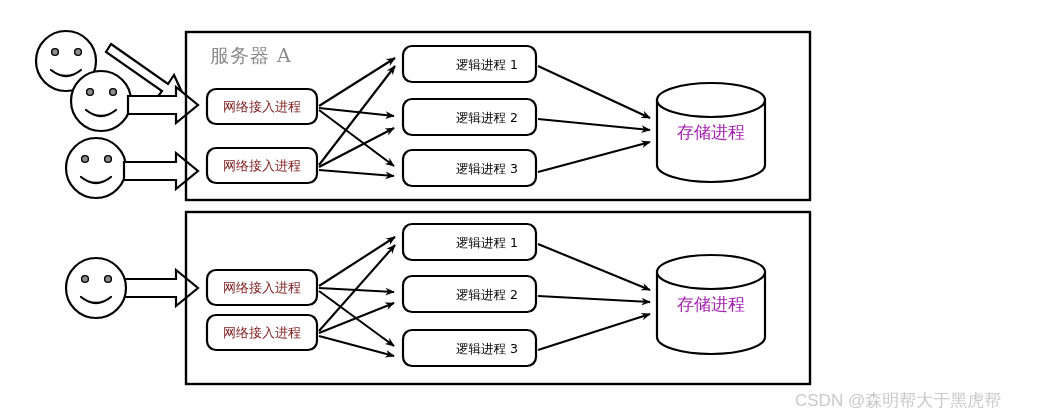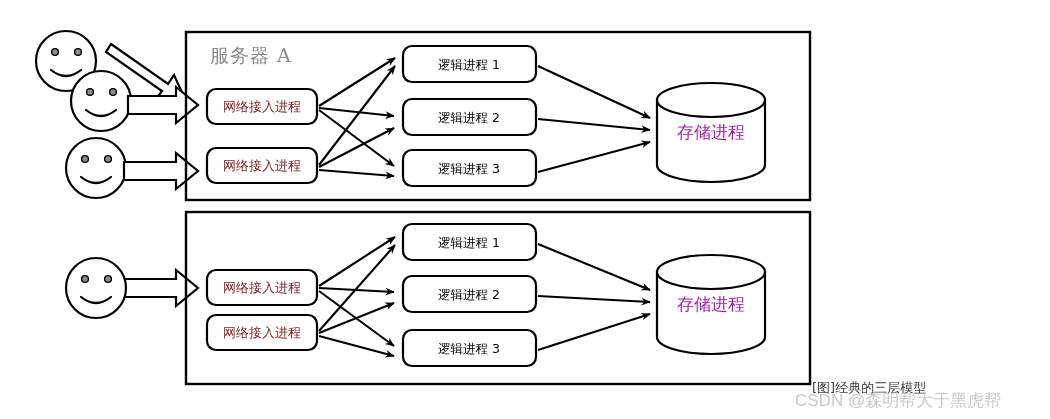--- a/index.html
+++ b/index.html
@@ -16,20 +16,21 @@
     color:#8a8a8a;font-size:19px;letter-spacing:1px;
     font-family:"DejaVu Serif","Liberation Serif",serif;
   }
   .proc-label{
     font-size:13px;color:#7f1d1d;
     font-family:"DejaVu Sans","Liberation Sans",sans-serif;
   }
   .logic-label{
     font-size:12.5px;color:#000;
     font-family:"DejaVu Sans","Liberation Sans",sans-serif;
+    margin-left:18px;
   }
   .store-label{
     font-size:17px;color:#a21caf;
     font-family:Liberation Sans, sans-serif;
   }
   .caption{
     font-size:13px;color:#3b3b3b;
     font-family:"DejaVu Sans","Liberation Sans",sans-serif;
   }
   .watermark{
@@ -170,16 +171,15 @@
 
   <div class="lbl proc-label ctr" style="left:262px;top:288px;">网络接入进程</div>
   <div class="lbl proc-label ctr" style="left:262px;top:333px;">网络接入进程</div>
 
   <div class="lbl logic-label ctr" style="left:469px;top:243px;">逻辑进程 1</div>
   <div class="lbl logic-label ctr" style="left:469px;top:295px;">逻辑进程 2</div>
   <div class="lbl logic-label ctr" style="left:469px;top:349px;">逻辑进程 3</div>
 
   <div class="lbl store-label ctr" style="left:711px;top:304px;">存储进程</div>
 
-  <div class="lbl caption" style="left:812px;top:379px;">[图]经典的三层模型</div>
   <div class="lbl watermark" style="left:795px;top:389px;">CSDN @森明帮大于黑虎帮</div>
 
 </div>
 
 </body></html>

